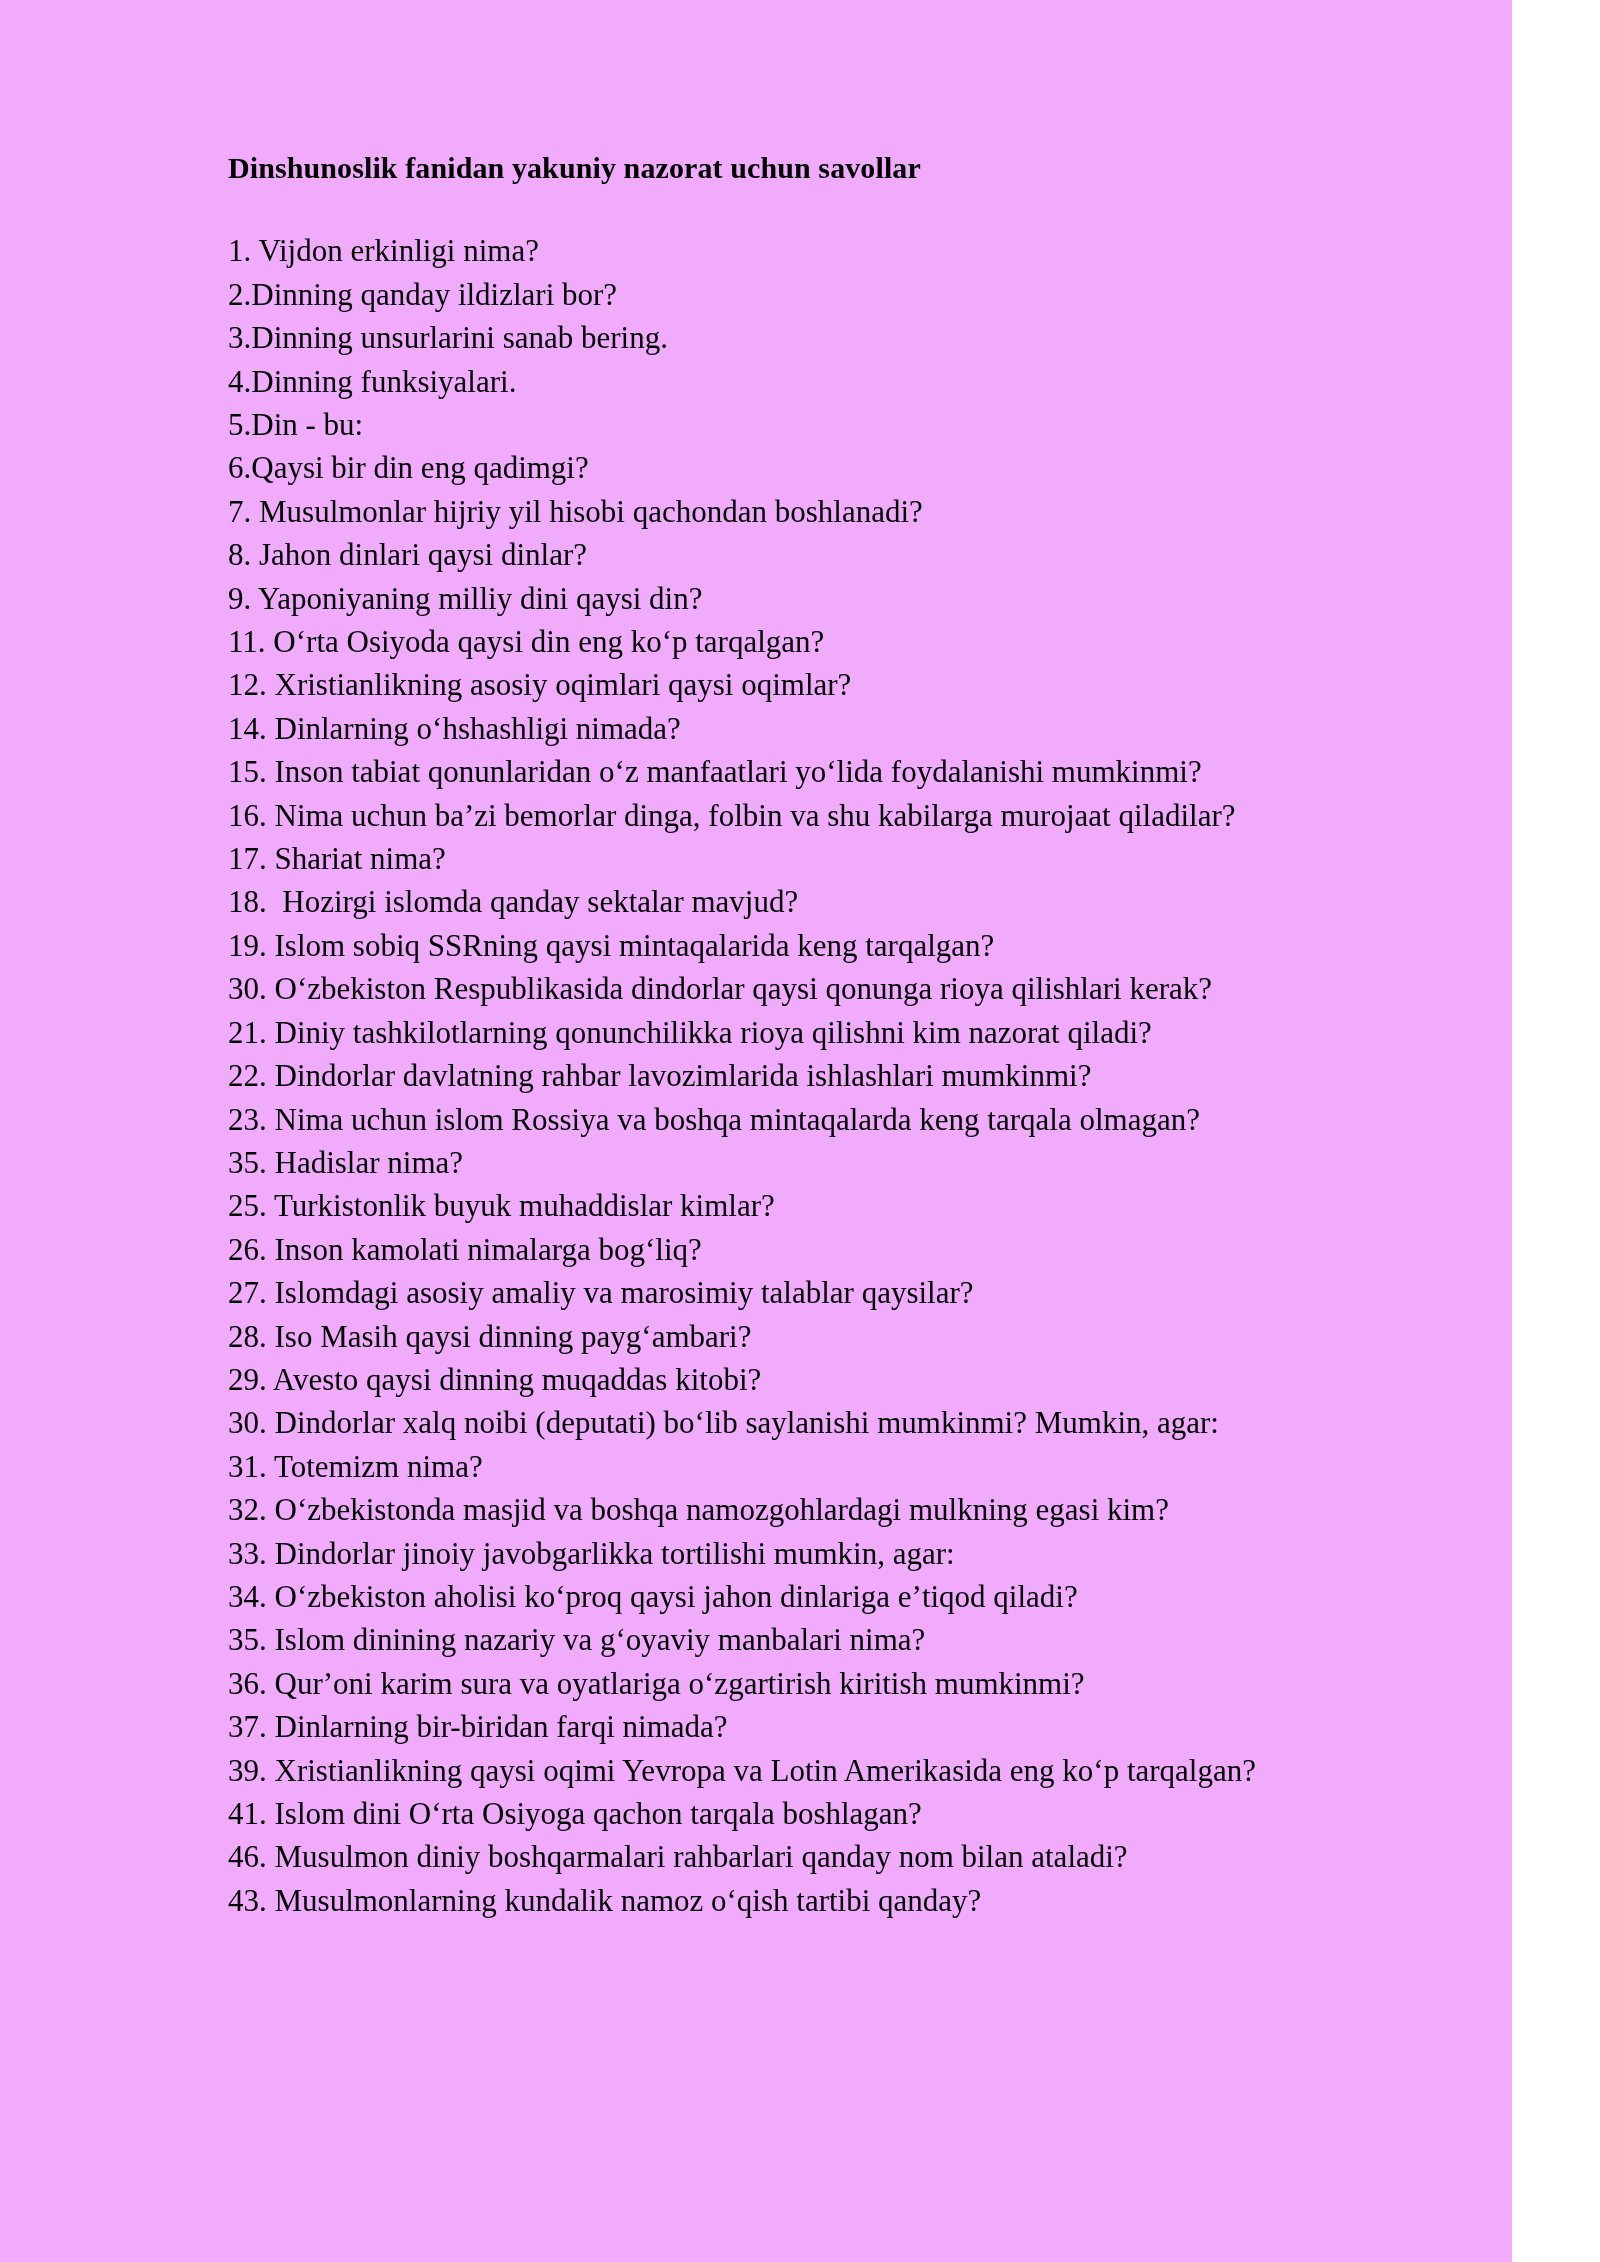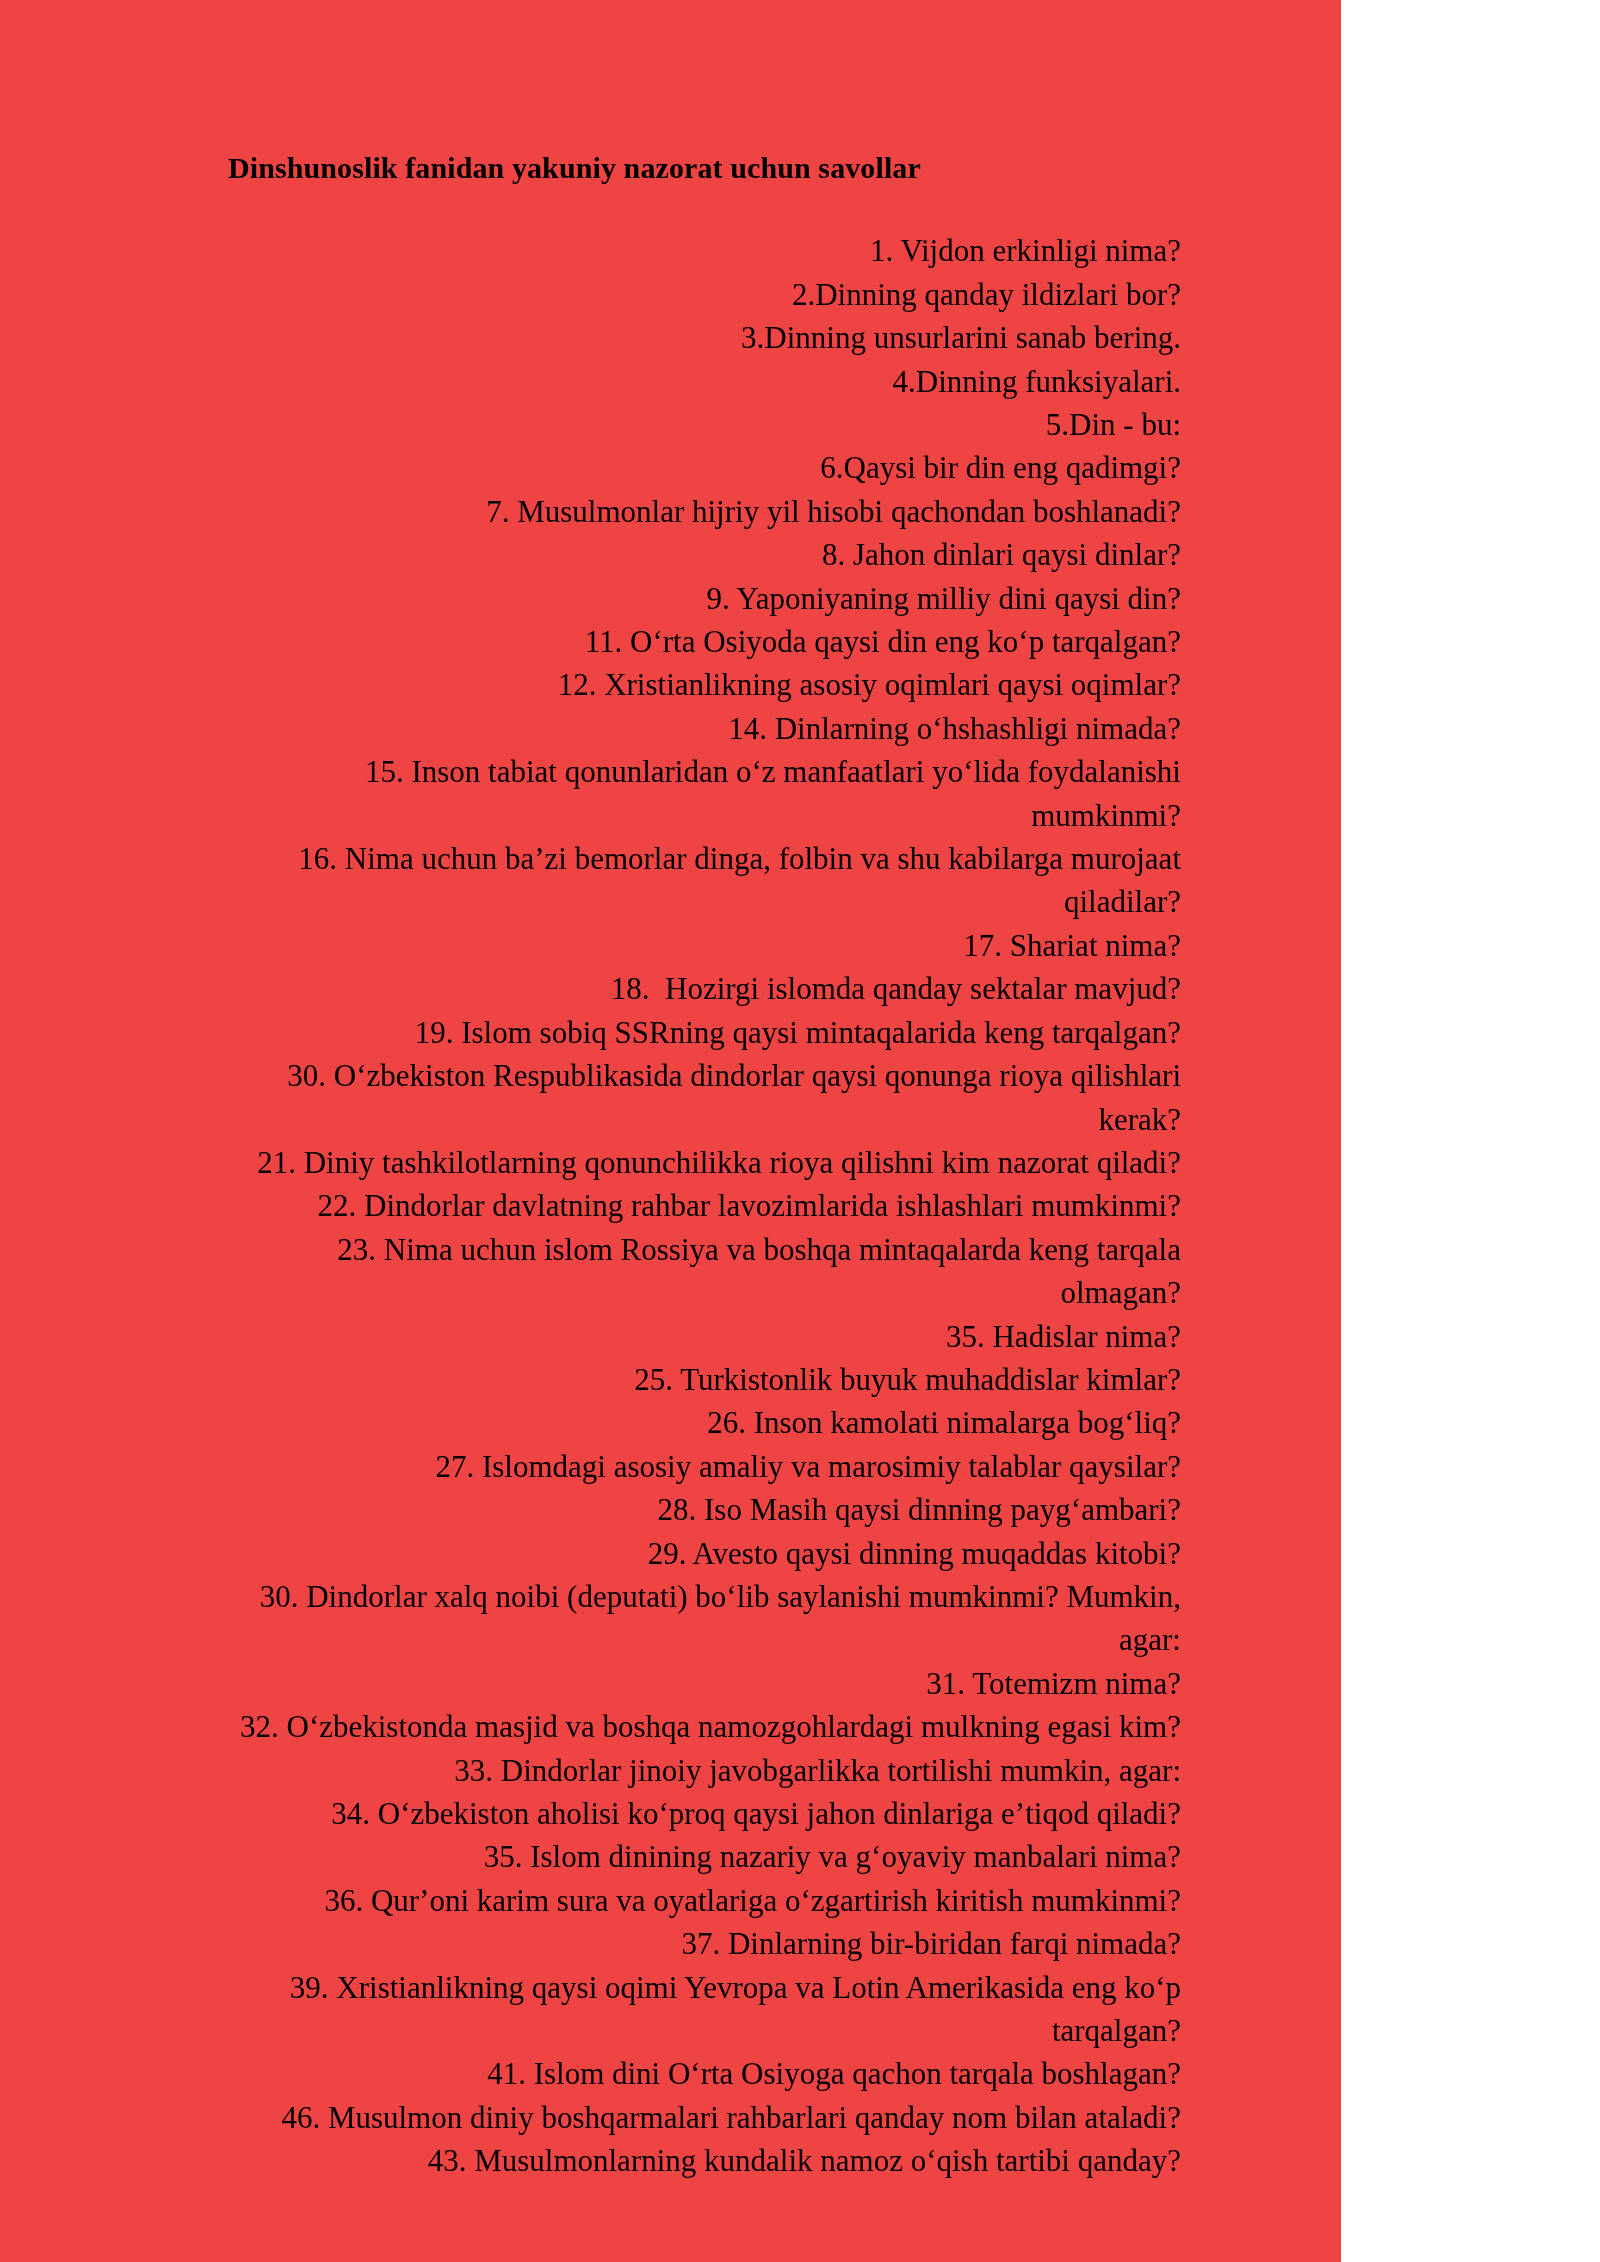--- a/index.html
+++ b/index.html
@@ -6,42 +6,41 @@
     margin: 0;
     padding: 0;
     background: #ffffff;
   }
   body {
     font-family: "Liberation Serif", "DejaVu Serif", serif;
     color: #000000;
   }
   .page {
     position: relative;
-    width: 1341px;
+    width: 1512px;
     height: 2262px;
-    background: #ef4444;
+    background: #f0abfc;
     box-sizing: border-box;
     padding: 150px 160px 120px 228px;
     overflow: hidden;
   }
   .doc-title {
     font-size: 30px;
     font-weight: bold;
     line-height: 1.18;
     letter-spacing: 0.1px;
     margin: 0 0 0 0;
   }
   .spacer-line {
     height: 44px;
   }
   .question-list {
     list-style: none;
     margin: 0;
     padding: 0;
-    text-align: right;
   }
   .question-item {
     font-size: 31px;
     line-height: 43.4px;
     white-space: pre-wrap;
     margin: 0;
     padding: 0;
   }
 </style>
 </head>

